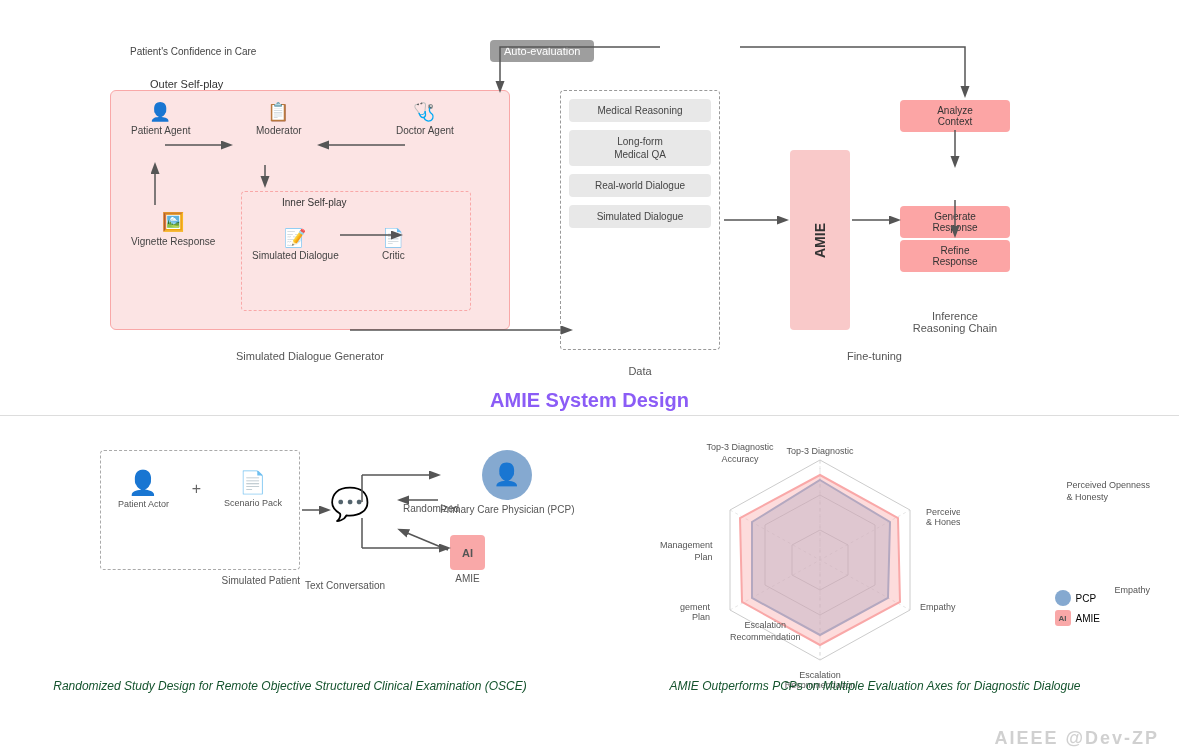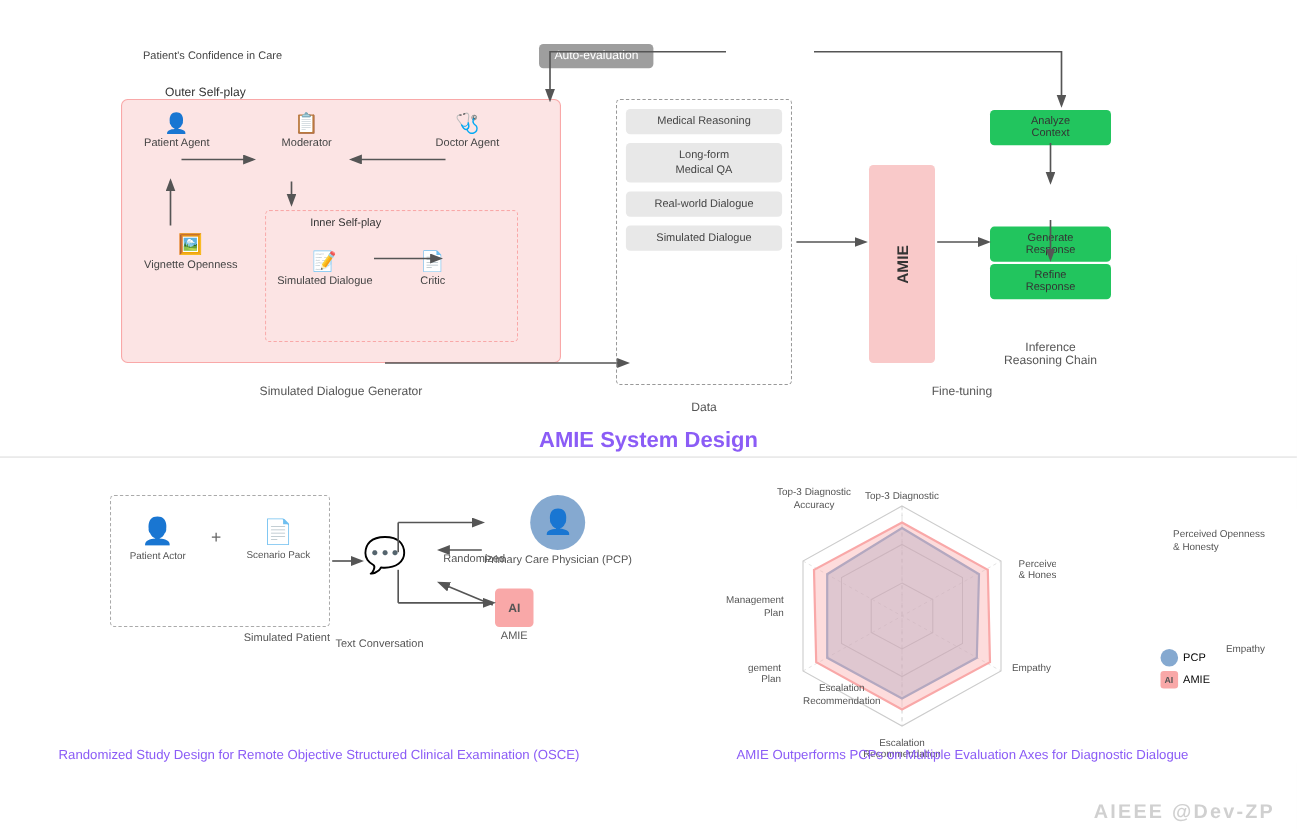--- a/index.html
+++ b/index.html
@@ -125,21 +125,21 @@
     }
     .amie-label {
       font-size: 13px;
       font-weight: bold;
       color: #333;
     }
 
     
     .inference-box {
       position: absolute;
-      background: #22c55e;
+      background: #fca5a5;
       border-radius: 4px;
       padding: 5px 10px;
       font-size: 10px;
       text-align: center;
       color: #333;
       white-space: nowrap;
     }
 
     
     .section-label {
@@ -285,24 +285,25 @@
       font-size: 8px;
       font-weight: bold;
       color: #555;
       margin-right: 5px;
     }
 
     
     .bottom-title {
       position: absolute;
       font-size: 12px;
-      color: #8b5cf6;
+      color: #14532d;
       text-align: center;
       font-weight: normal;
       line-height: 1.5;
+      font-style: italic;
     }
 
     
     .watermark {
       position: absolute;
       bottom: 5px;
       right: 20px;
       font-size: 18px;
       font-weight: bold;
       color: rgba(100,100,100,0.3);
@@ -354,21 +355,21 @@
       </div>
 
       <div class="agent-box" style="left:285px; top:10px;">
         <span class="agent-icon">🩺</span>
         <span>Doctor Agent</span>
       </div>
 
       <div class="agent-box" style="left:20px; top:120px;">
         <span class="agent-icon">🖼️</span>
         <span style="display:block; line-height:1.3;">Vignette
-Openness</span>
+Response</span>
       </div>
 
       <div style="position:absolute; left:130px; top:100px; width:230px; height:120px; border:1.5px dashed #f9a8a8; border-radius:4px; background:#fce4e4;">
         <div style="position:absolute; top:5px; left:40px; font-size:10px; color:#333;">
           <span>Inner Self-play</span>
         </div>
 
         <div style="position:absolute; left:10px; top:35px; text-align:center;">
           <span style="font-size:18px;">📝</span><br>
           <span style="font-size:10px; color:#444;">Simulated

